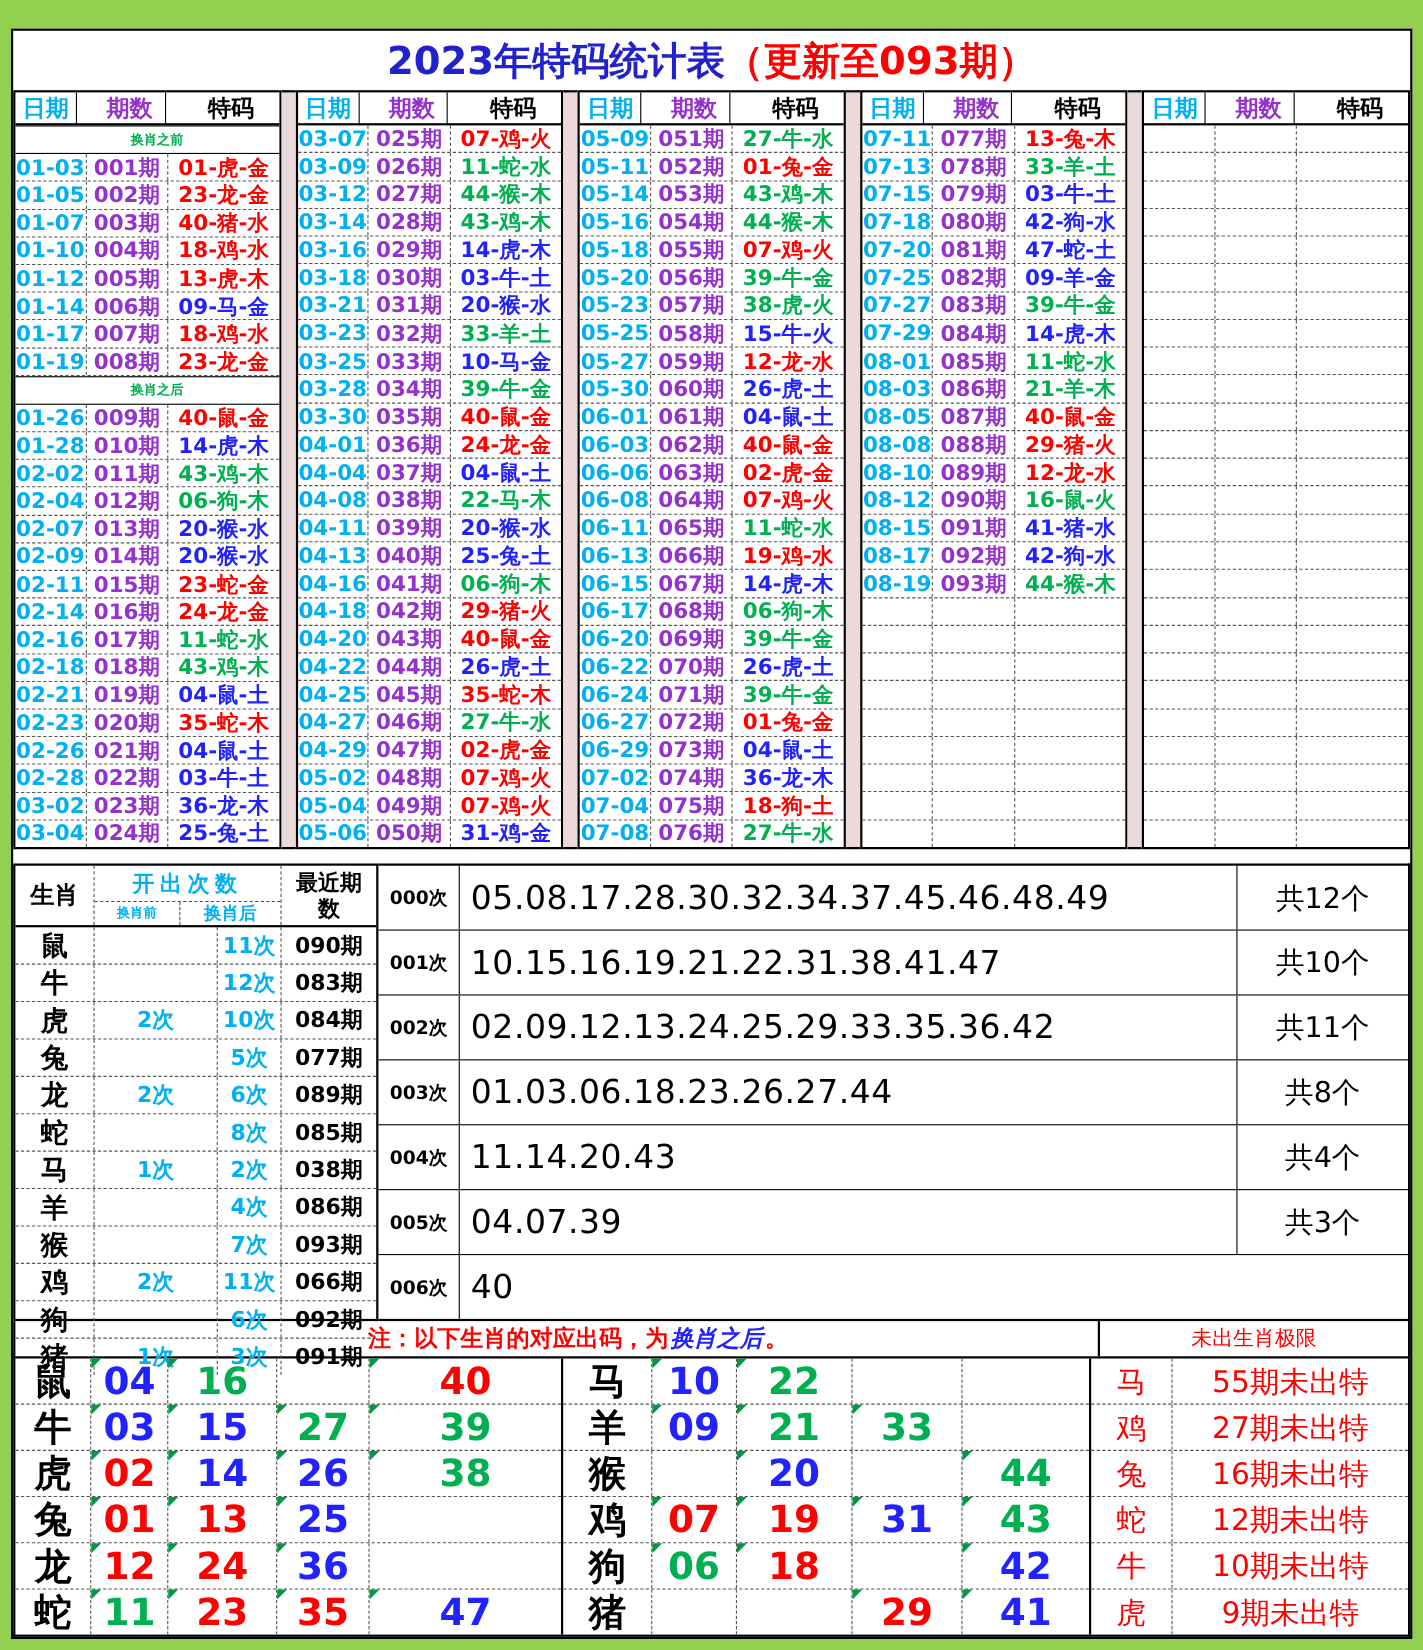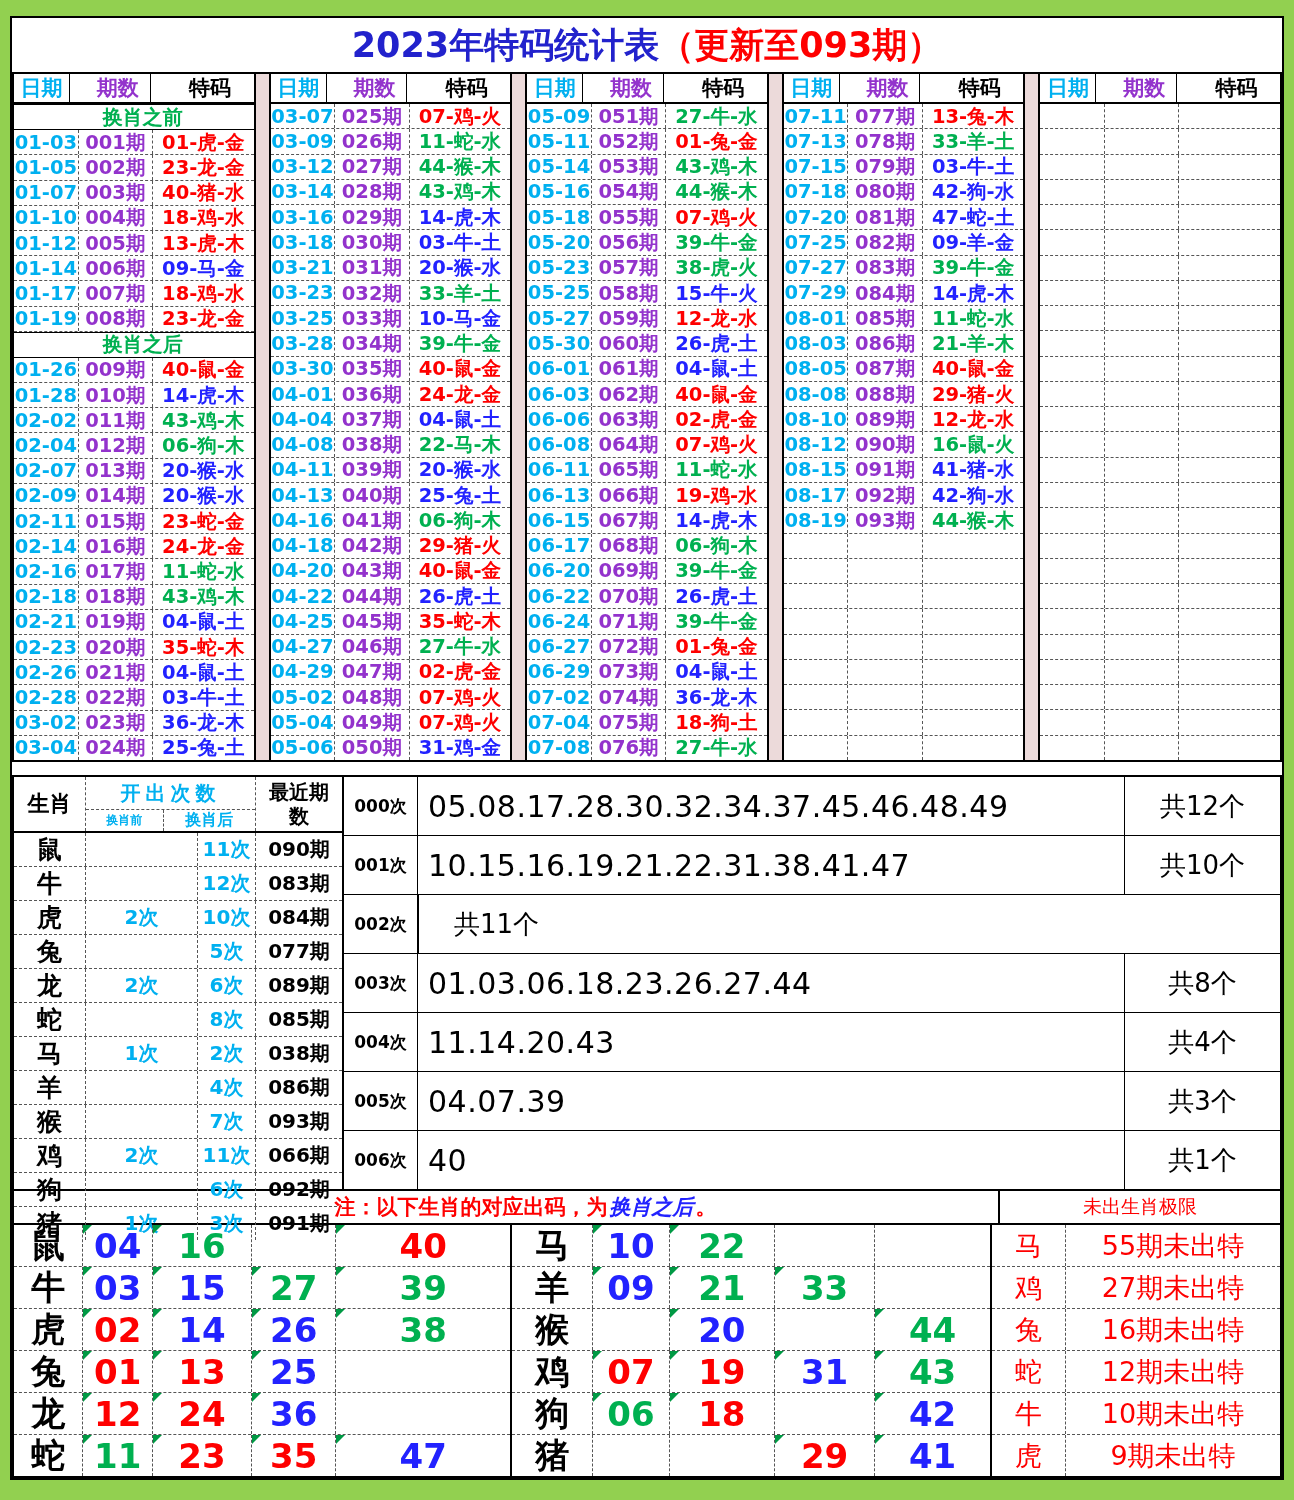--- a/index.html
+++ b/index.html
@@ -9,21 +9,21 @@
     --title-blue:#2222cc; --wedge:#009944;
   }
   *{box-sizing:border-box;}
   html,body{margin:0;padding:0;}
   body{
     width:1294px;height:1500px;background:var(--green-bg);
     font-family:"DejaVu Sans","Liberation Sans",sans-serif;
     -webkit-font-smoothing:antialiased;
   }
   .sheet{
-    position:absolute;left:10px;top:16px;width:1274px;
+    position:absolute;left:10px;top:26px;width:1274px;
     background:#fff;border:2px solid #000;
   }
   
   .title{height:54px;display:flex;align-items:center;justify-content:center;
     font-size:35px;font-weight:bold;white-space:nowrap;}
   .t-main{color:var(--title-blue);}
   .t-suffix{color:var(--red);}
   
   .c-red{color:var(--red);} .c-blue{color:var(--blue);} .c-green{color:var(--green);}
   .c-cyan{color:var(--cyan);} .c-purple{color:var(--purple);}
@@ -36,21 +36,21 @@
   .gh.hd{width:27%;border-right:1.5px solid #000;}
   .gh.hp{width:31%;border-right:1.5px solid #000;}
   .gh.hc{width:42%;}
   .drow{flex:1;display:flex;border-bottom:1px dashed #555;font-size:19.5px;font-weight:bold;min-height:0;}
   .group .drow:last-child{border-bottom:none;}
   .cell{display:flex;align-items:center;justify-content:center;overflow:hidden;white-space:nowrap;}
   .cell.date{width:27%;border-right:1px dashed #555;}
   .cell.period{width:31%;border-right:1px dashed #555;}
   .cell.code{width:42%;}
   .srow{flex:1;display:flex;align-items:center;justify-content:center;
-    font-size:20px;font-weight:bold;color:var(--green);
+    font-size:12px;font-weight:bold;color:var(--green);
     border-top:1px solid #000;border-bottom:1px solid #000;min-height:0;padding-left:18px;}
   
   .stats{display:flex;height:416px;margin-top:13px;}
   .stats-left{width:332px;border:2px solid #000;display:flex;flex-direction:column;}
   .st-head{height:66px;display:flex;border-bottom:2px solid #000;}
   .st-hz{width:72px;display:flex;align-items:center;justify-content:center;
     font-size:22px;font-weight:bold;border-right:1px dashed #555;}
   .st-hm{flex:1;display:flex;flex-direction:column;border-right:1px dashed #555;}
   .st-hm-top{height:33px;display:flex;align-items:center;justify-content:center;
     color:var(--cyan);font-weight:bold;font-size:20px;letter-spacing:5px;border-bottom:1px dashed #555;}
@@ -902,41 +902,41 @@
           <div class="ct-nums">05.08.17.28.30.32.34.37.45.46.48.49</div>
           <div class="ct-total">共12个</div>
         </div>
         <div class="ct-row">
           <div class="ct-label">001次</div>
           <div class="ct-nums">10.15.16.19.21.22.31.38.41.47</div>
           <div class="ct-total">共10个</div>
         </div>
         <div class="ct-row">
           <div class="ct-label">002次</div>
+          <div class="ct-nums">02.09.12.13.24.25.29.33.35.36.42</div>
           <div class="ct-total">共11个</div>
         </div>
         <div class="ct-row">
           <div class="ct-label">003次</div>
           <div class="ct-nums">01.03.06.18.23.26.27.44</div>
           <div class="ct-total">共8个</div>
         </div>
         <div class="ct-row">
           <div class="ct-label">004次</div>
           <div class="ct-nums">11.14.20.43</div>
           <div class="ct-total">共4个</div>
         </div>
         <div class="ct-row">
           <div class="ct-label">005次</div>
           <div class="ct-nums">04.07.39</div>
           <div class="ct-total">共3个</div>
         </div>
         <div class="ct-row">
           <div class="ct-label">006次</div>
           <div class="ct-nums">40</div>
-          <div class="ct-total">共1个</div>
         </div>
       </div>
   </div>
 
   <div class="note">
     <div class="note-left">
       <span>注：以下生肖的对应出码，为</span>
         <span class="note-em">换肖之后</span>
         <span>。</span>
     </div>

